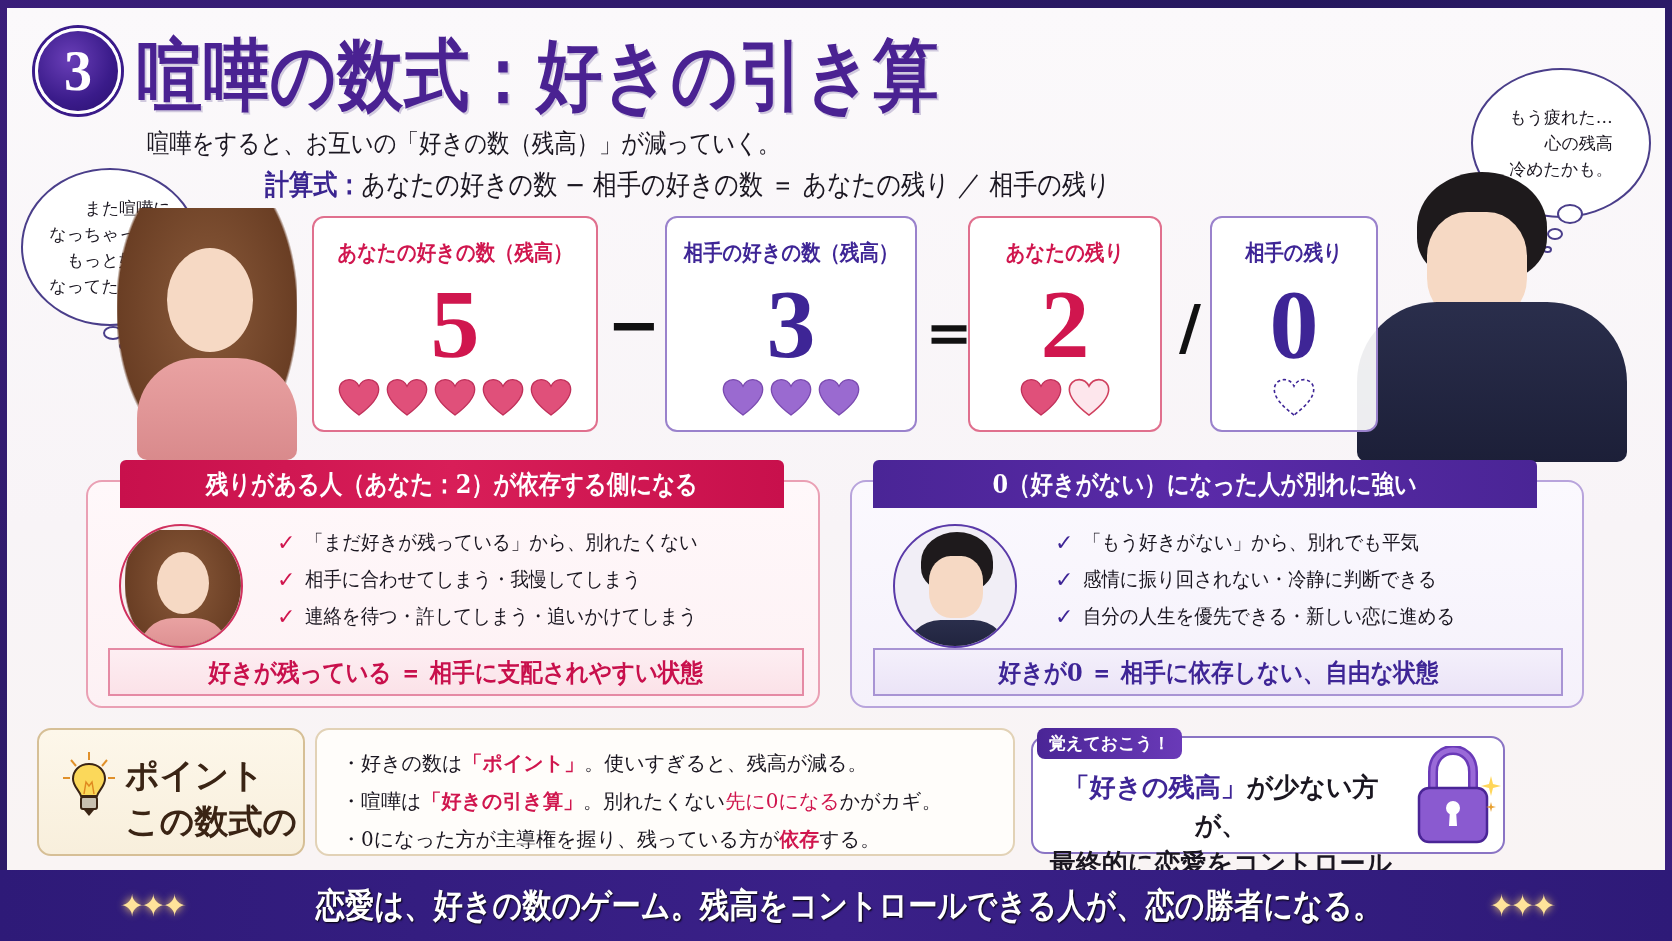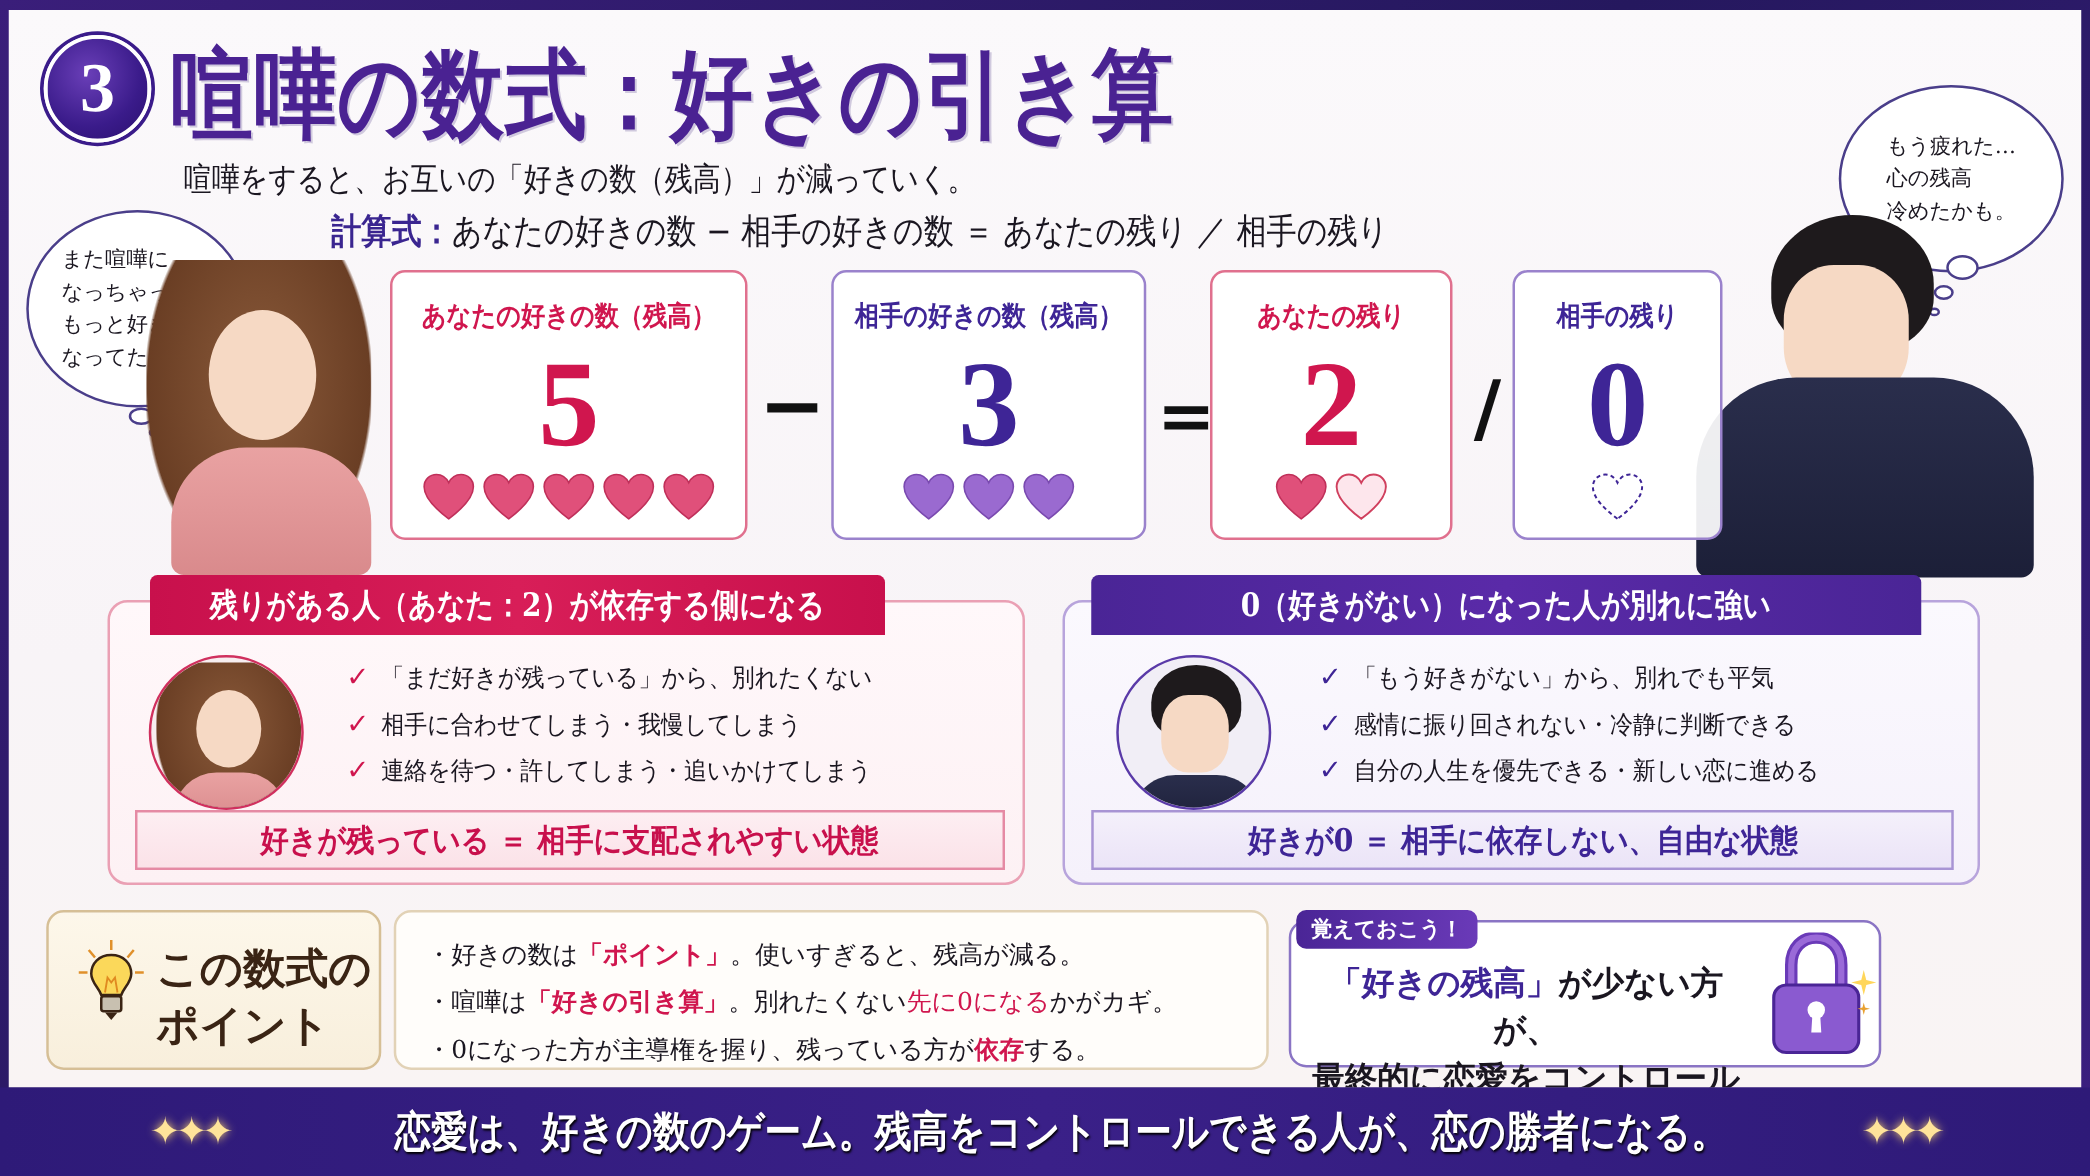--- a/index.html
+++ b/index.html
@@ -41,21 +41,21 @@
   }
   .formula {
     left: 258px; top: 158px; font-size: 28px; color: #1a1620; white-space: nowrap;
     transform: scaleX(0.86); transform-origin: left;
   }
   .formula .lbl { color: #3a2590; font-weight: bold; }
 
   
   .bubble {
     background: #fff; border: 2px solid #4a3e8a; border-radius: 50%;
-    display: flex; align-items: center; justify-content: center; text-align: left;
+    display: flex; align-items: center; justify-content: center; text-align: right;
     font-size: 17px; line-height: 26px; color: #1a1620;
   }
   .bubble-dot { background: #fff; border: 2px solid #4a3e8a; border-radius: 50%; }
 
   
   .girl-hair { background: radial-gradient(ellipse at 50% 40%, #8a5a3a 0%, #6a3e24 70%, transparent 72%); }
   .skin { background: #f6d9c4; border-radius: 50%; }
   .pink-sweater { background: linear-gradient(180deg, #e9a2a2, #d98a8c); border-radius: 60px 60px 10px 10px; }
   .navy-shirt { background: linear-gradient(180deg, #2a2e4c, #1c1f38); border-radius: 80px 80px 10px 10px; }
   .man-hair { background: #1e1a1c; border-radius: 50% 50% 40% 40%; }
@@ -253,21 +253,21 @@
     <div class="card-label">相手の残り</div>
     <div class="card-num">0</div>
     <div class="hearts">
       <svg class="heart" viewBox="0 0 32 30">
           <path d="M16 28 C4 19 1 13 1 8.5 C1 4 4.5 1 8.5 1 C12 1 14.5 3 16 6 C17.5 3 20 1 23.5 1 C27.5 1 31 4 31 8.5 C31 13 28 19 16 28Z" fill="none" stroke="#3e2596" stroke-width="1.2" stroke-dasharray="2.5 2"></path>
         </svg>
     </div>
   </div>
 
   <div class="abs section pink" style="left:79px; top:472px; width:734px; height:228px;"></div>
-  <div class="abs sec-head pink" style="left:113px; top:452px; width:588px;text-align:right;">
+  <div class="abs sec-head pink" style="left:113px; top:452px; width:664px;text-align:right;">
     <span>残りがある人（あなた：2）が依存する側になる</span>
   </div>
   <div class="avatar pink" style="left:112px; top:516px;">
     <div class="abs girl-hair" style="left:4px; top:4px; width:116px; height:130px;"></div>
     <div class="abs skin" style="left:36px; top:26px; width:52px; height:62px;"></div>
     <div class="abs pink-sweater" style="left:18px; top:92px; width:90px; height:40px;"></div>
   </div>
   <ul class="checklist pink" style="left:270px; top:516px;">
     <li>
         <span class="chk">✓</span>
@@ -319,22 +319,22 @@
       <line x1="10" y1="10" x2="15" y2="16" stroke="#e0902a" stroke-width="2"></line>
       <line x1="46" y1="10" x2="41" y2="16" stroke="#e0902a" stroke-width="2"></line>
       <line x1="2" y1="28" x2="9" y2="28" stroke="#e0902a" stroke-width="2"></line>
       <line x1="47" y1="28" x2="54" y2="28" stroke="#e0902a" stroke-width="2"></line>
       <path d="M28 14 C18 14 12 21 12 29 C12 36 18 40 20 46 L36 46 C38 40 44 36 44 29 C44 21 38 14 28 14Z" fill="#fbd85a" stroke="#3a2414" stroke-width="2"></path>
       <path d="M23 44 L25 32 L28 36 L31 32 L33 44" fill="none" stroke="#e08a20" stroke-width="1.5"></path>
       <rect x="20" y="47" width="16" height="12" rx="2" fill="#c8c0b0" stroke="#3a2414" stroke-width="2"></rect>
       <path d="M23 60 L33 60 L28 66Z" fill="#3a2414"></path>
     </svg>
     <div class="abs point-title" style="left:86px; top:22px;">
+      <div>ポイント</div>
       <div>この数式の</div>
-      <div>ポイント</div>
     </div>
   </div>
 
   <div class="abs bullets-box" style="left:308px; top:720px; width:700px; height:128px;">
     <div class="b">
       <span>・好きの数は</span>
         <span class="hl">「ポイント」</span>
         <span>。使いすぎると、残高が減る。</span>
     </div>
     <div class="b">

